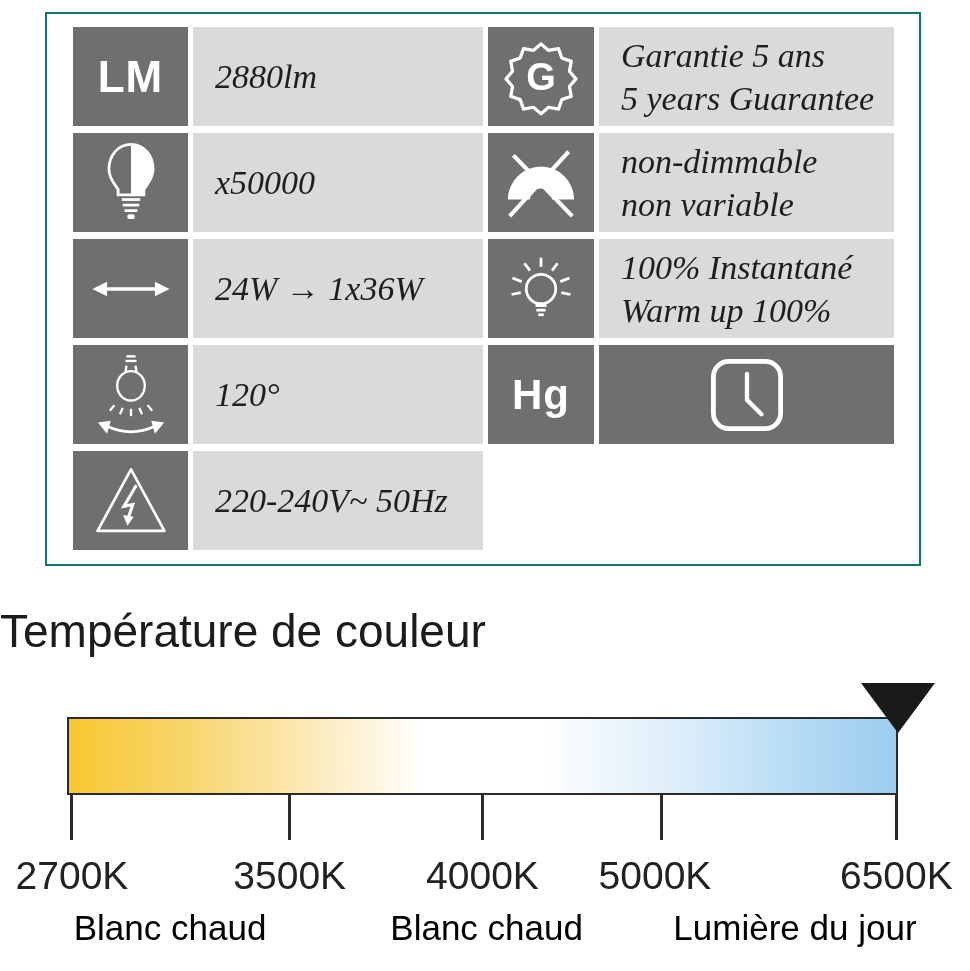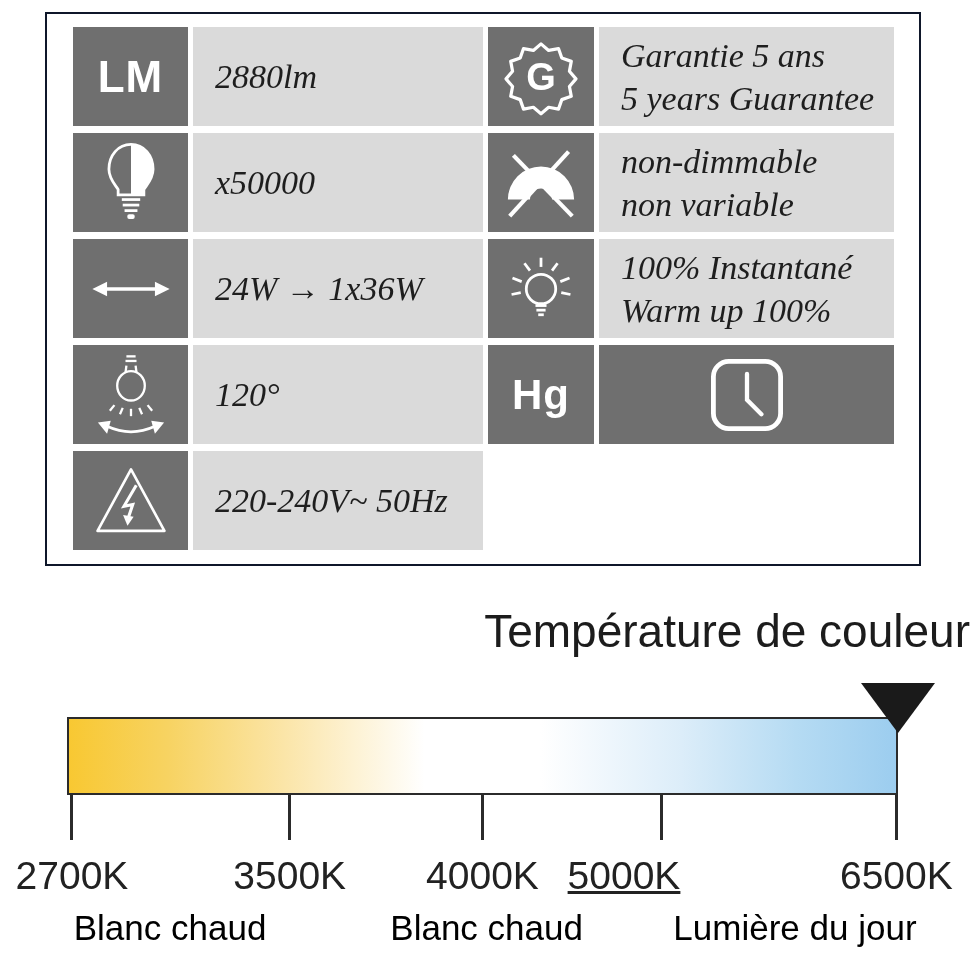--- a/index.html
+++ b/index.html
@@ -3,21 +3,21 @@
 <meta charset="utf-8">
 <style>
   html,body{margin:0;padding:0;}
   body{
     width:970px;height:971px;position:relative;background:#ffffff;
     font-family:"Liberation Sans", sans-serif;overflow:hidden;
   }
   
   .frame{
     position:absolute;left:45px;top:12px;width:876px;height:554px;
-    border:2px solid #0f172a;box-sizing:border-box;background:#ffffff;
+    border:2px solid #0f766e;box-sizing:border-box;background:#ffffff;
   }
   .grid{
     position:absolute;left:26px;top:13px;width:822px;height:523px;
     display:grid;
     grid-template-columns:115px 290px 106px 295px;
     grid-template-rows:repeat(5,1fr);
     column-gap:5px;row-gap:7px;
   }
   .cell-icon{
     background:#6f6f6f;display:flex;align-items:center;justify-content:center;
@@ -35,21 +35,21 @@
     font-family:"Liberation Sans",sans-serif;
   }
   .seal-letter{
     position:absolute;inset:0;display:flex;align-items:center;justify-content:center;
     color:#fff;font-weight:bold;font-size:38px;padding-top:2px;
   }
   .cell-icon svg{display:block;}
 
   
   .scale-title{
-    position:absolute;left:0;top:604px;width:970px;text-align:right;
+    position:absolute;left:0;top:604px;width:970px;text-align:left;
     font-size:46px;color:#1c1c1c;
   }
   .bar{
     position:absolute;left:67px;top:717px;width:831px;height:78px;
     border:2px solid #2b2b2b;box-sizing:border-box;
   }
   .marker{
     position:absolute;top:683px;width:0;height:0;
     border-left:37px solid transparent;border-right:37px solid transparent;
     border-top:50px solid #1a1a1a;
@@ -201,19 +201,19 @@
 <div class="bar" id="temp-bar" style="background: linear-gradient(to right, rgb(248, 200, 50) 0%, rgb(247, 211, 98) 12%, rgb(251, 229, 168) 26%, rgb(255, 255, 255) 43%, rgb(255, 255, 255) 57%, rgb(220, 237, 249) 74%, rgb(181, 219, 243) 88%, rgb(156, 205, 239) 100%);"></div>
 <div class="marker" id="temp-marker" style="left: 861px; border-top-color: rgb(26, 26, 26);"></div>
 <div id="scale-anno">
     <div class="tick" style="left: 70.486px;"></div>
     <div class="tick-label" style="left: 71.986px;">2700K</div>
     <div class="tick" style="left: 288.208px;"></div>
     <div class="tick-label" style="left: 289.708px;">3500K</div>
     <div class="tick" style="left: 481px;"></div>
     <div class="tick-label" style="left: 482.5px;">4000K</div>
     <div class="tick" style="left: 660.496px;"></div>
-    <div class="tick-label" style="left: 624px; text-decoration: underline;">5000K</div>
+    <div class="tick-label" style="left: 655px;">5000K</div>
     <div class="tick" style="left: 894.838px;"></div>
     <div class="tick-label" style="left: 896.338px;">6500K</div>
     <div class="cat-label" style="left: 170.044px;">Blanc chaud</div>
     <div class="cat-label" style="left: 486.655px;">Blanc chaud</div>
     <div class="cat-label" style="left: 794.956px;">Lumière du jour</div>
   </div>
 
 </body></html>

